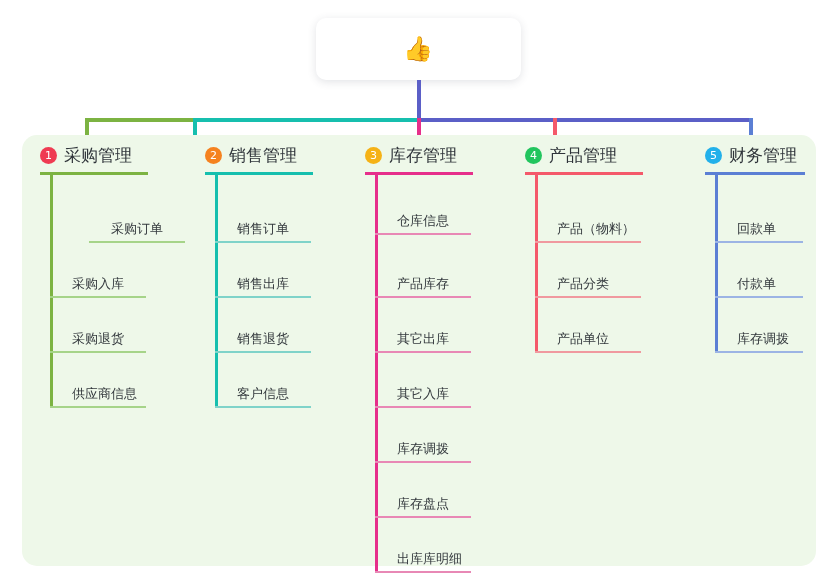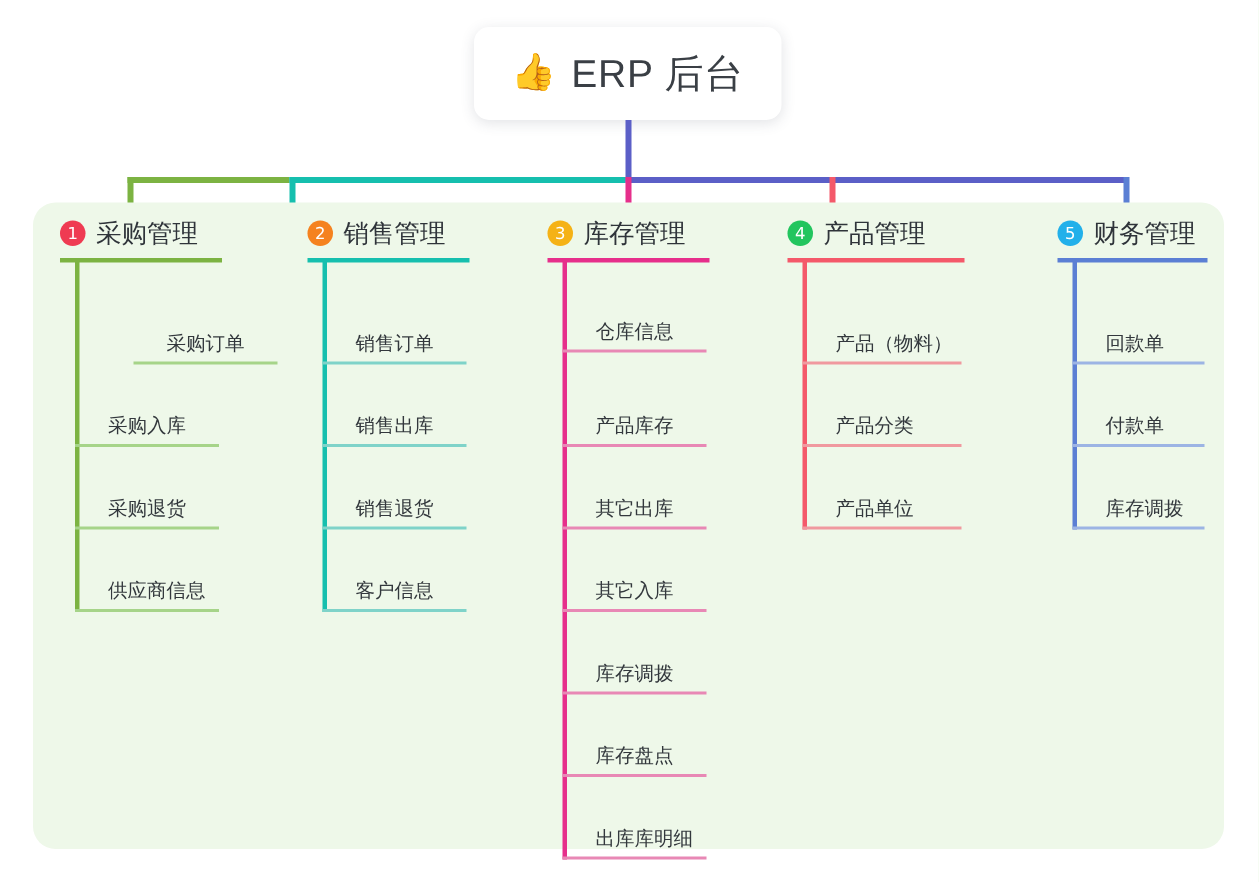--- a/index.html
+++ b/index.html
@@ -54,21 +54,20 @@
   }
   .leaf-bar{position:absolute;left:0;bottom:0;height:2px;}
 </style>
 </head>
 <body>
 
 <div id="stage">
 
   <div class="root-card">
     <span class="root-emoji">👍</span>
-    <span class="root-title">ERP 后台</span>
   </div>
 
   <div class="conn v-root"></div>
 
   <div id="connector-layer">
       <div class="hseg" style="left: 85px; width: 108px; background: rgb(124, 179, 66);"></div>
       <div class="hseg" style="left: 193px; width: 224px; background: rgb(22, 191, 174);"></div>
       <div class="hseg" style="left: 417px; width: 335px; background: rgb(91, 95, 199);"></div>
       <div class="vstub" style="left: 85px; height: 26px; background: rgb(124, 179, 66);"></div>
       <div class="vstub" style="left: 193px; height: 26px; background: rgb(22, 191, 174);"></div>

